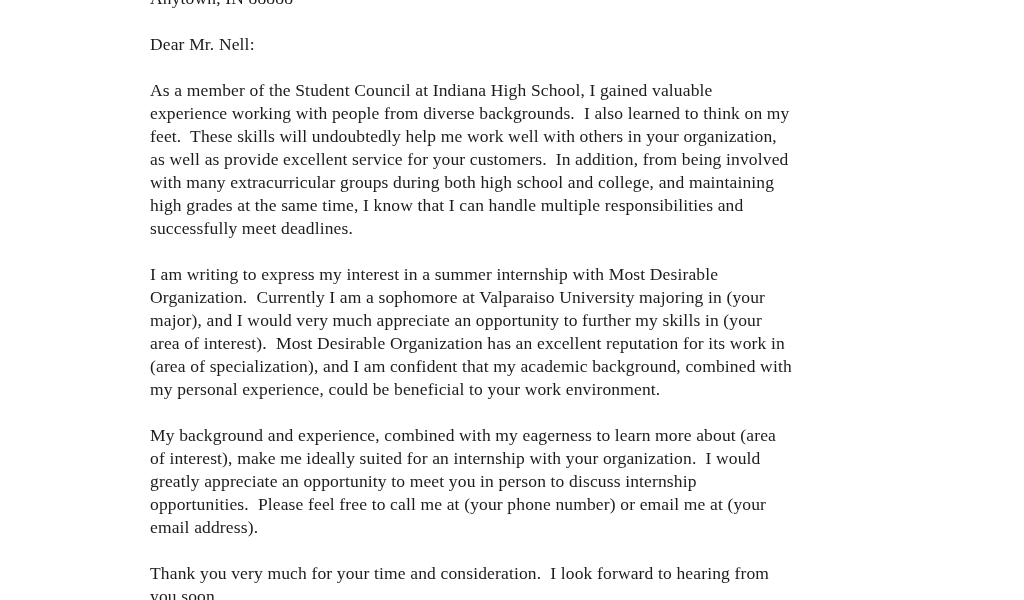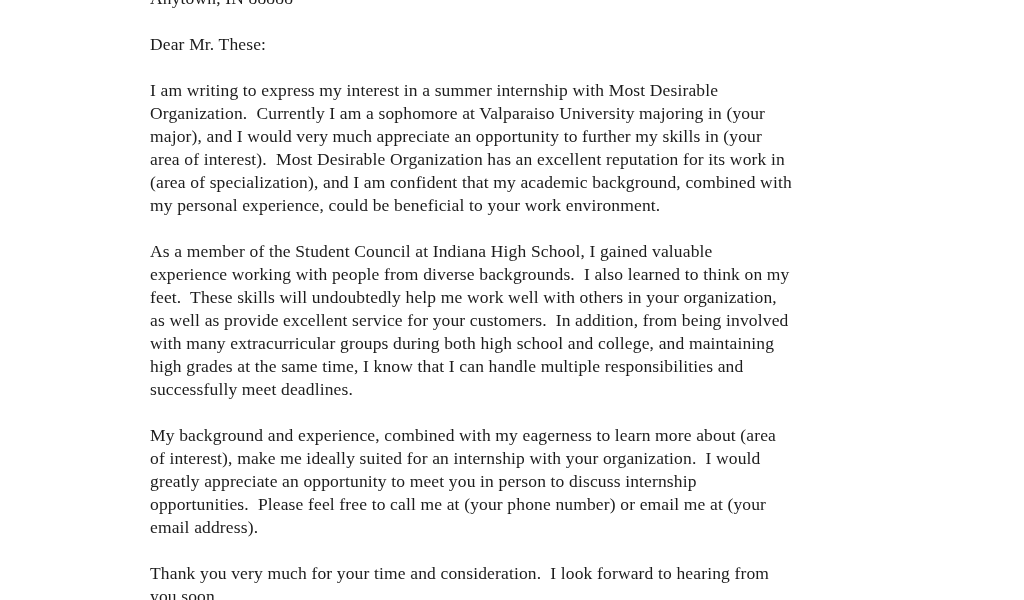--- a/index.html
+++ b/index.html
@@ -27,34 +27,34 @@
   .block {
     white-space: pre;
     margin: 0 0 23px 0;
   }
 </style>
 </head>
 <body>
 
 <div class="page">
   <div class="block">Anytown, IN 88888</div>
-  <div class="block">Dear Mr. These:</div>
-  <div class="block">I am writing to express my interest in a summer internship with Most Desirable
-Organization.  Currently I am a sophomore at Valparaiso University majoring in (your
-major), and I would very much appreciate an opportunity to further my skills in (your
-area of interest).  Most Desirable Organization has an excellent reputation for its work in
-(area of specialization), and I am confident that my academic background, combined with
-my personal experience, could be beneficial to your work environment.</div>
+  <div class="block">Dear Mr. Nell:</div>
   <div class="block">As a member of the Student Council at Indiana High School, I gained valuable
 experience working with people from diverse backgrounds.  I also learned to think on my
 feet.  These skills will undoubtedly help me work well with others in your organization,
 as well as provide excellent service for your customers.  In addition, from being involved
 with many extracurricular groups during both high school and college, and maintaining
 high grades at the same time, I know that I can handle multiple responsibilities and
 successfully meet deadlines.</div>
+  <div class="block">I am writing to express my interest in a summer internship with Most Desirable
+Organization.  Currently I am a sophomore at Valparaiso University majoring in (your
+major), and I would very much appreciate an opportunity to further my skills in (your
+area of interest).  Most Desirable Organization has an excellent reputation for its work in
+(area of specialization), and I am confident that my academic background, combined with
+my personal experience, could be beneficial to your work environment.</div>
   <div class="block">My background and experience, combined with my eagerness to learn more about (area
 of interest), make me ideally suited for an internship with your organization.  I would
 greatly appreciate an opportunity to meet you in person to discuss internship
 opportunities.  Please feel free to call me at (your phone number) or email me at (your
 email address).</div>
   <div class="block">Thank you very much for your time and consideration.  I look forward to hearing from
 you soon.</div>
 </div>
 
 </body></html>

